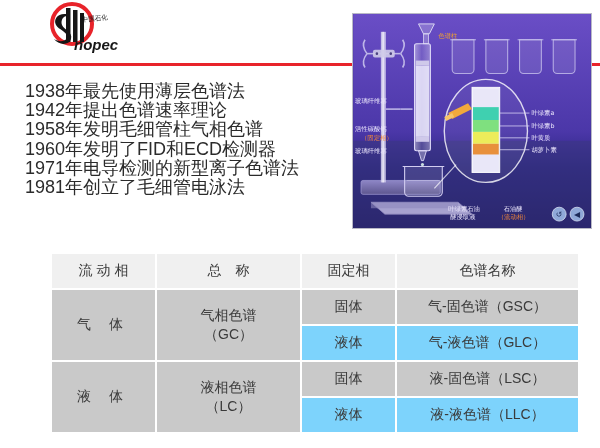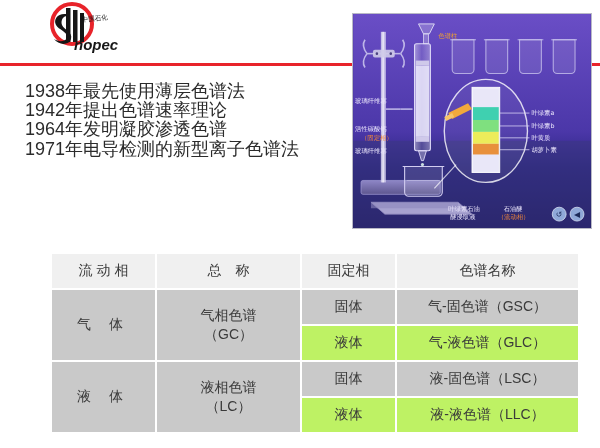--- a/index.html
+++ b/index.html
@@ -105,21 +105,21 @@
   col.c3 { width: 93px; }
   col.c4 { width: 181px; }
 
   td.head {
     background: #f0f0f0;
     height: 34px;
     font-size: 15.5px;
     color: #3c3c3c;
   }
   td.shade-dark  { background: #c9c9c9; }
-  td.shade-light { background: #bef264; }
+  td.shade-light { background: #7dd3fc; }
 
   td.rowspan2 { height: 70px; }
   td.cell-sm  { height: 34px; margin-top: 40px; }
 
   .sp { letter-spacing: 7px; padding-left: 7px; }
   .two-line { line-height: 19px; }
 </style>
 </head>
 <body>
 
@@ -142,22 +142,24 @@
         <text x="52" y="20" transform="rotate(-6 52 20)">中国石化</text>
       </g>
     </svg>
   </div>
 
   <div id="red-rule"></div>
 
   <div id="timeline">
     <div class="tl-line">1938年最先使用薄层色谱法</div>
     <div class="tl-line">1942年提出色谱速率理论</div>
-    <div class="tl-line">1964年发明凝胶渗透色谱</div>
+    <div class="tl-line">1958年发明毛细管柱气相色谱</div>
+    <div class="tl-line">1960年发明了FID和ECD检测器</div>
     <div class="tl-line">1971年电导检测的新型离子色谱法</div>
+    <div class="tl-line">1981年创立了毛细管电泳法</div>
   </div>
 
   <div id="figure">
     <svg viewBox="0 0 240 216" width="238" height="214" xmlns="http://www.w3.org/2000/svg">
       <defs>
         <linearGradient id="bgGrad" x1="0" y1="0" x2="0" y2="1">
           <stop offset="0%" stop-color="#6a4ec6"></stop>
           <stop offset="55%" stop-color="#4b37a8"></stop>
           <stop offset="72%" stop-color="#2a2580"></stop>
           <stop offset="100%" stop-color="#191558"></stop>

